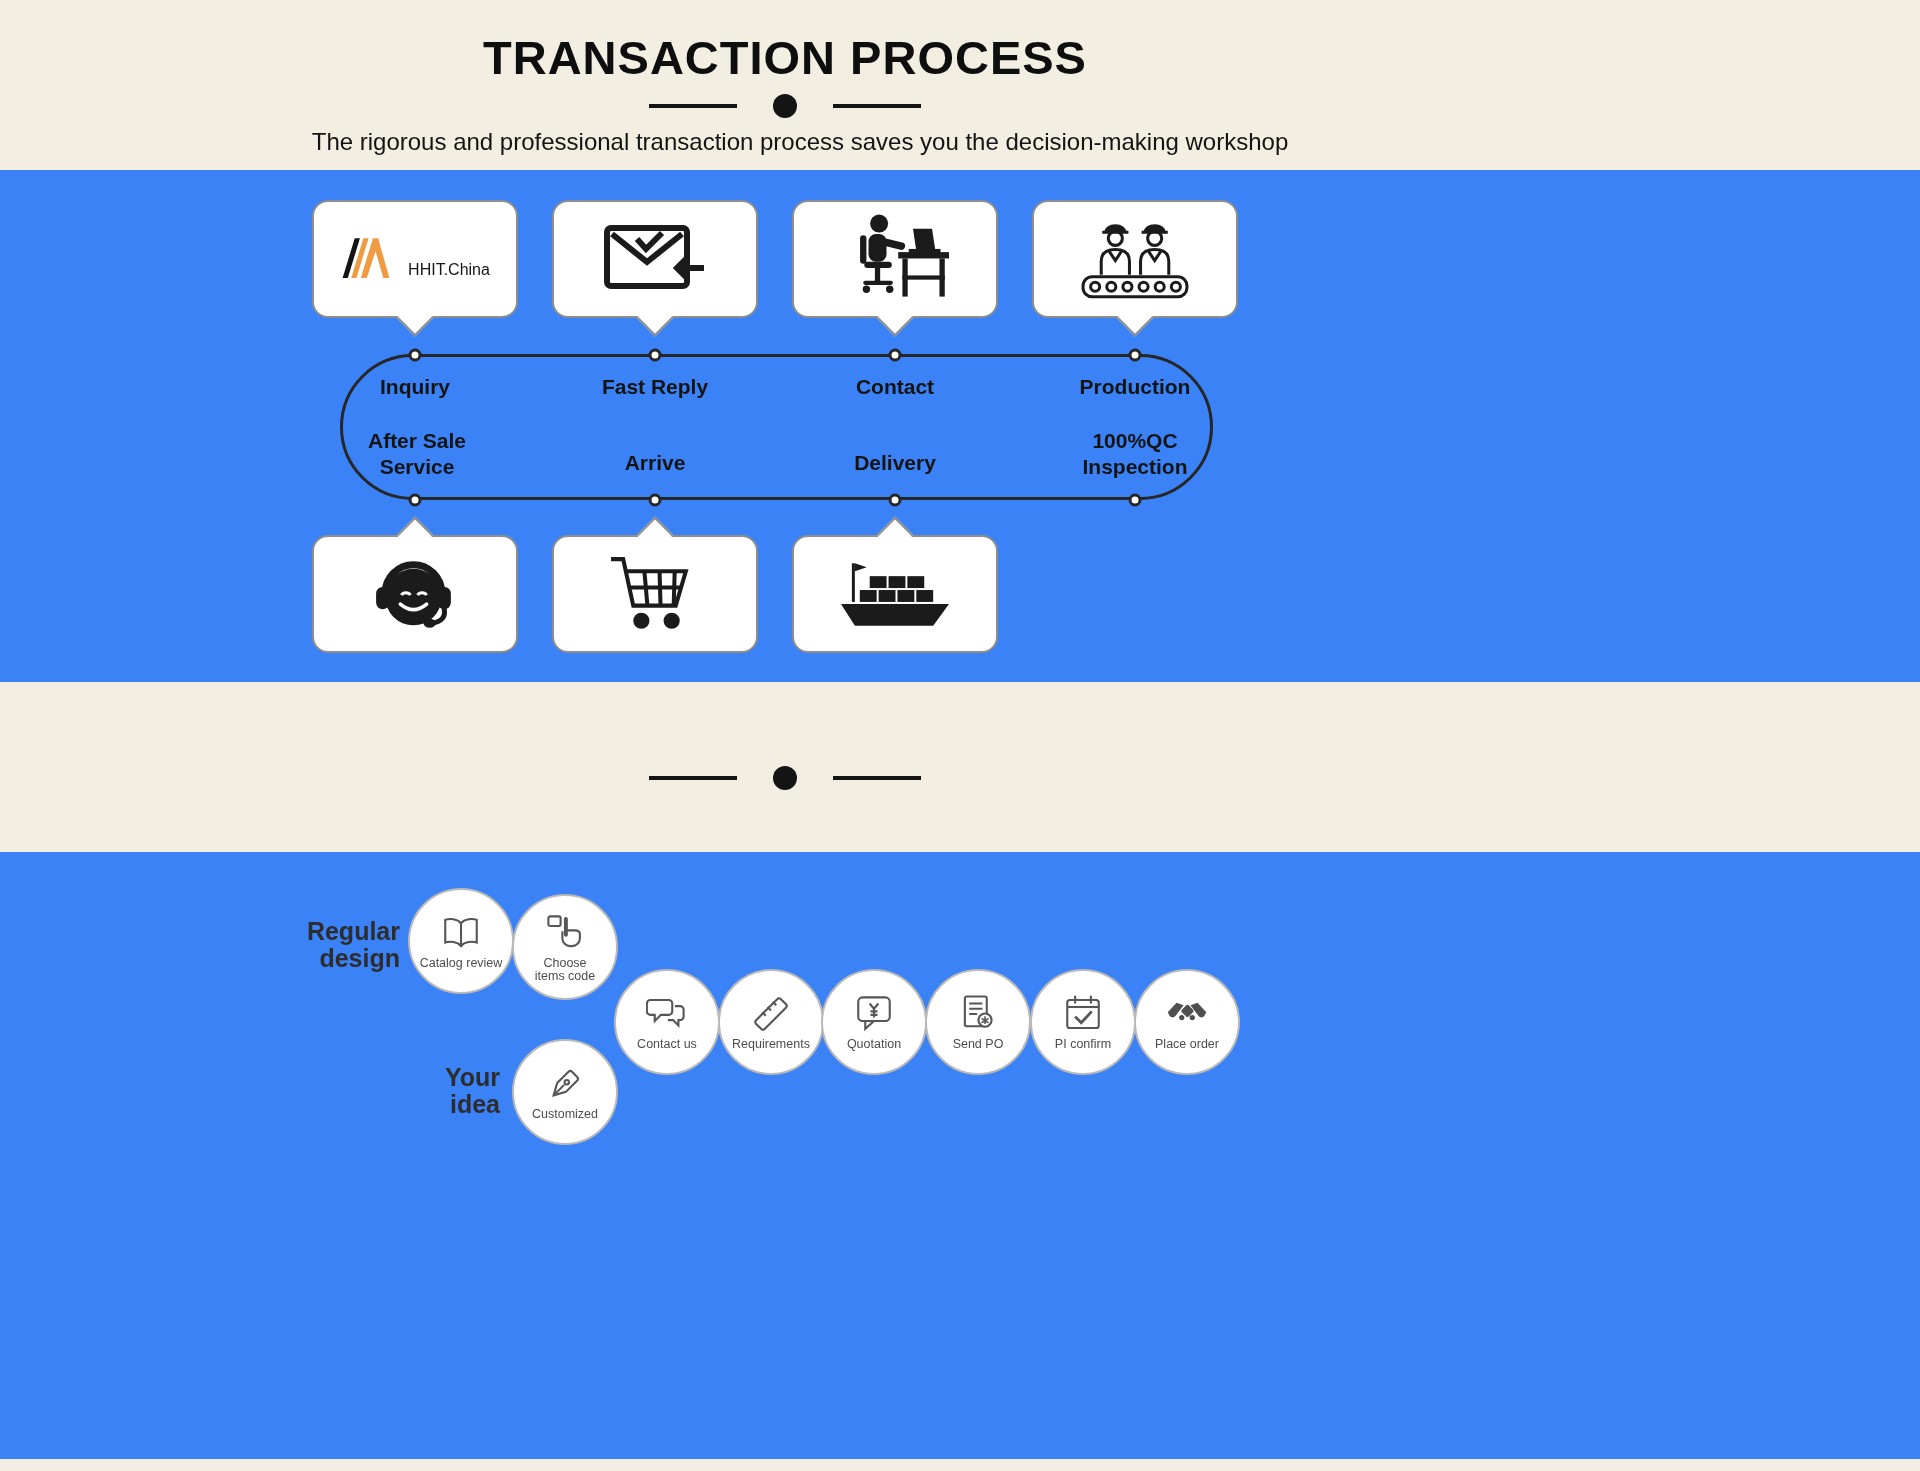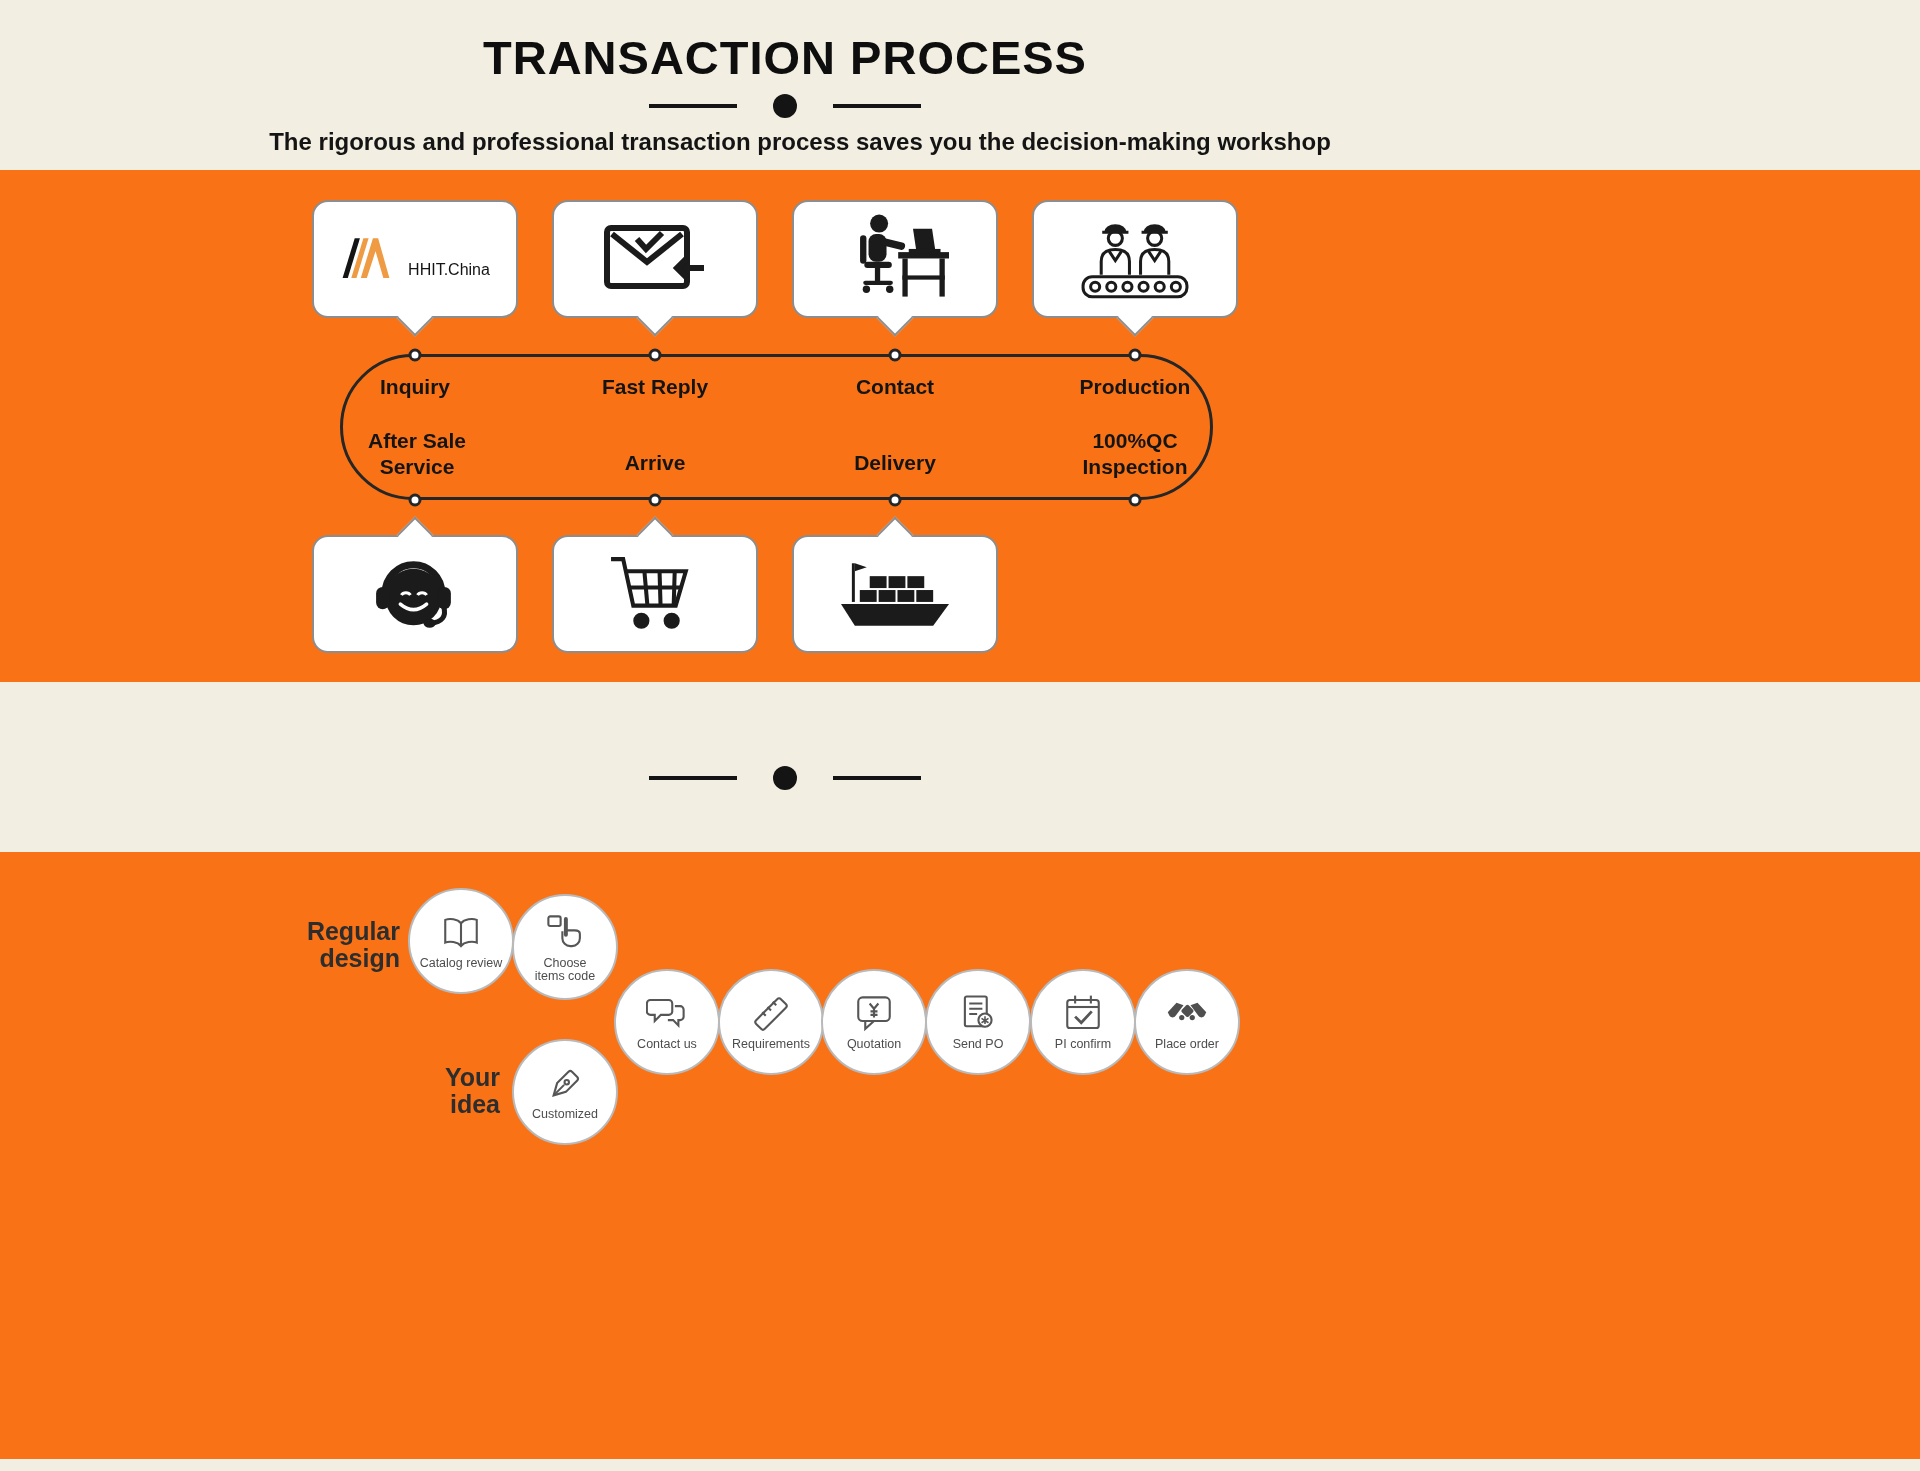--- a/index.html
+++ b/index.html
@@ -1,29 +1,29 @@
 <!DOCTYPE html>
 <html><head>
 <meta charset="utf-8">
 <style>
   *{box-sizing:border-box;margin:0;padding:0}
   html,body{background:#fff}
   body{font-family:"Liberation Sans",sans-serif;color:#141414}
-  .page{position:relative;width:1920px;height:1471px;background:#f97316;overflow:hidden}
+  .page{position:relative;width:1920px;height:1471px;background:#3b82f6;overflow:hidden}
   .layer{position:absolute;left:0;top:0;width:100%;height:100%}
   .band{position:absolute;left:0;width:100%;background:#f2eee1}
   .band1{top:0;height:170px}
   .band2{top:682px;height:170px}
   .band3{top:1459px;height:12px}
 
   .sec-title{position:absolute;left:0;width:1570px;text-align:center;font-size:47px;font-weight:900;letter-spacing:1px;color:#0e0e0e}
   .divider{position:absolute;left:0;width:1570px;display:flex;align-items:center;justify-content:center;gap:36px}
   .dline{width:88px;height:4px;background:#141414}
   .ddot{width:24px;height:24px;border-radius:50%;background:#141414}
-  .sec-sub{position:absolute;left:0;width:1600px;text-align:center;font-size:24px;font-weight:bold;color:#141414}
+  .sec-sub{position:absolute;left:0;width:1600px;text-align:center;font-size:24px;font-weight:normal;color:#141414}
 
   .card{position:absolute;width:206px;height:118px;background:#fff;border:2px solid #8d8d8d;border-radius:16px;display:flex;align-items:center;justify-content:center}
   .tail{position:absolute;left:50%;width:26px;height:26px;background:#fff;z-index:2}
   .tail.down{bottom:-15px;transform:translateX(-50%) rotate(45deg);border-right:2px solid #8d8d8d;border-bottom:2px solid #8d8d8d}
   .tail.up{top:-15px;transform:translateX(-50%) rotate(45deg);border-left:2px solid #8d8d8d;border-top:2px solid #8d8d8d}
 
   .track{position:absolute;left:340px;top:354px;width:873px;height:146px;border:3px solid #262626;border-radius:73px}
   .node{position:absolute;width:13px;height:13px;background:#fff;border:3px solid #262626;border-radius:50%;transform:translate(-50%,-50%);z-index:3}
   .tlabel{position:absolute;transform:translateX(-50%);text-align:center;font-size:21px;font-weight:bold;color:#141414;line-height:26px}
 

